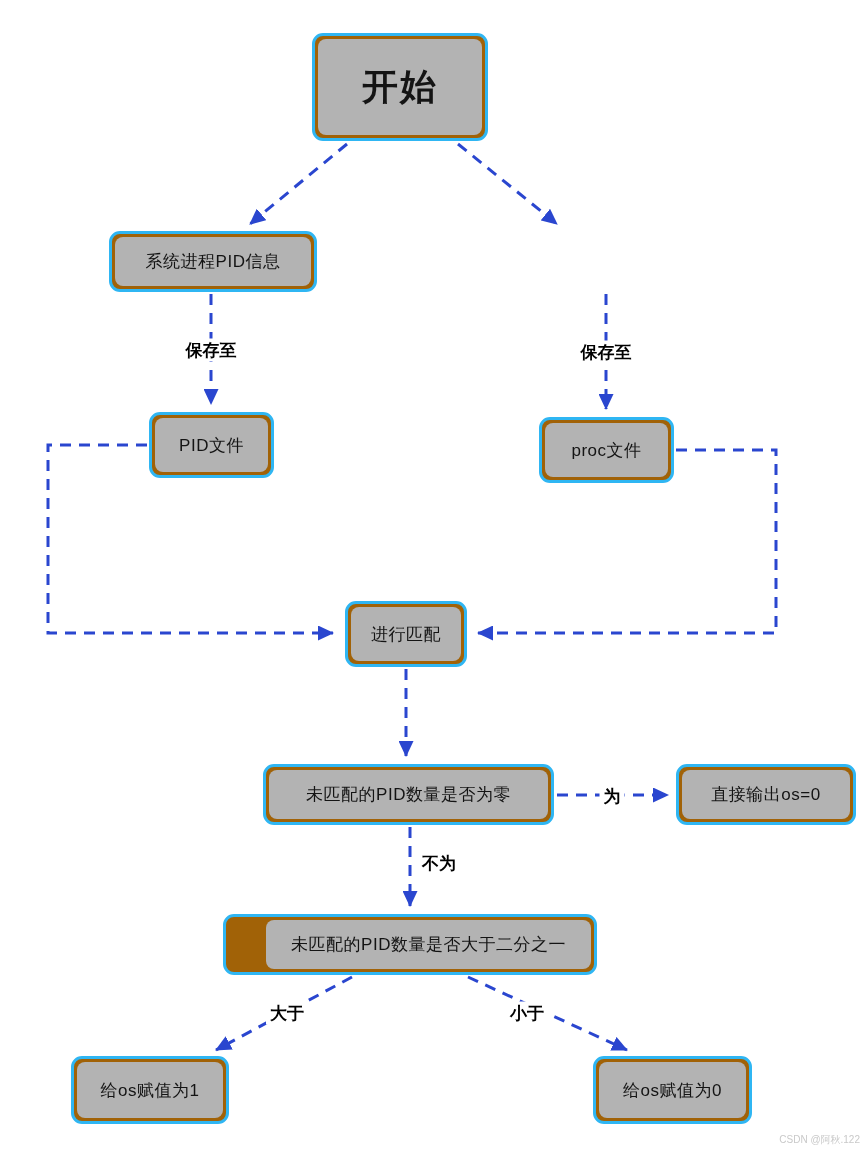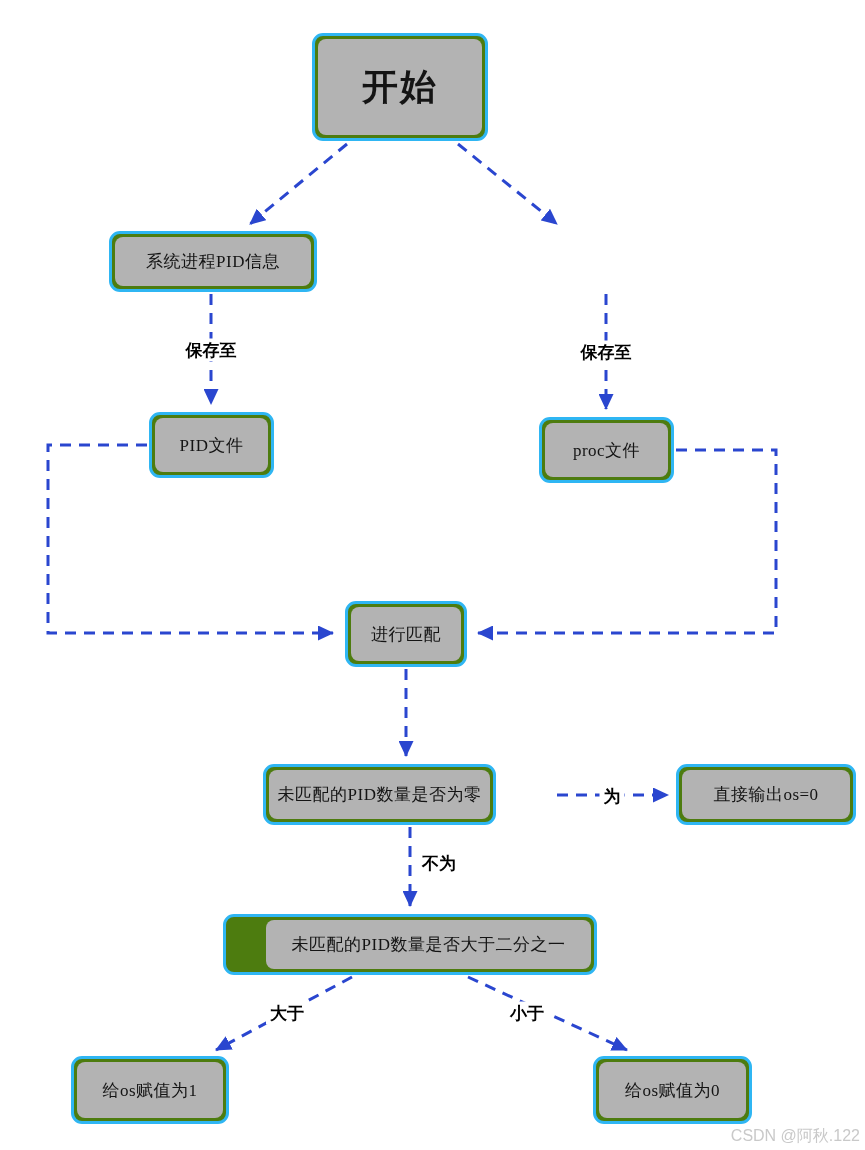--- a/index.html
+++ b/index.html
@@ -15,47 +15,47 @@
     width:865px;height:1150px;position:relative;overflow:hidden;
     background:var(--page-bg);
     font-family:"Liberation Sans","DejaVu Sans",sans-serif;
   }
   .stage{position:absolute;inset:0;}
   svg.edges{position:absolute;left:0;top:0;z-index:1;}
   .edge{stroke:var(--arrow);stroke-width:3;fill:none;stroke-dasharray:11 8;}
   .node{
     position:absolute;z-index:2;box-sizing:border-box;
     border:3px solid var(--node-border);
-    border-radius:11px;background:#4d7c0f;padding:3px;font-family:Liberation Serif, serif;
+    border-radius:11px;background:#a16207;padding:3px;
   }
   .node-inner{
     width:100%;height:100%;box-sizing:border-box;
     background:var(--node-fill);border-radius:8px;
     display:flex;align-items:center;justify-content:center;
     color:var(--text);font-size:17px;letter-spacing:0.5px;
     text-align:center;
   }
   .node-start .node-inner{font-size:36px;font-weight:bold;letter-spacing:2px;}
   .edge-label{
     position:absolute;z-index:3;transform:translate(-50%,-50%);
     background:var(--page-bg);padding:0 4px;
     font-weight:bold;font-size:17px;color:#000000;white-space:nowrap;
   }
   .watermark{
     position:absolute;z-index:4;right:5px;bottom:3px;
-    color:var(--watermark);font-size:16px;
+    color:var(--watermark);font-size:10px;
   }
   
   #n-start      {left:312px;top:33px;  width:176px;height:108px;}
   #n-sys-pid    {left:109px;top:231px; width:208px;height:61px;}
   #n-sys-dir    {left:501px;top:231px; width:210px;height:61px;}
   #n-pid-file   {left:149px;top:412px; width:125px;height:66px;}
   #n-proc-file  {left:539px;top:417px; width:135px;height:66px;}
   #n-match      {left:345px;top:601px; width:122px;height:66px;}
-  #n-zero-check {left:263px;top:764px; width:233px;height:61px;}
+  #n-zero-check {left:263px;top:764px; width:291px;height:61px;}
   #n-output-os0 {left:676px;top:764px; width:180px;height:61px;}
   #n-half-check {left:223px;top:914px; width:374px;height:61px;padding-left:40px;}
   #n-assign-os1 {left:71px; top:1056px;width:158px;height:68px;}
   #n-assign-os0 {left:593px;top:1056px;width:159px;height:68px;}
   
   #l-save-left {left:211px;top:350px;}
   #l-save-right{left:606px;top:352px;}
   #l-wei       {left:612px;top:796px;}
   #l-buwei     {left:411px;top:863px;margin-left:28px;}
   #l-dayu      {left:287px;top:1013px;}

